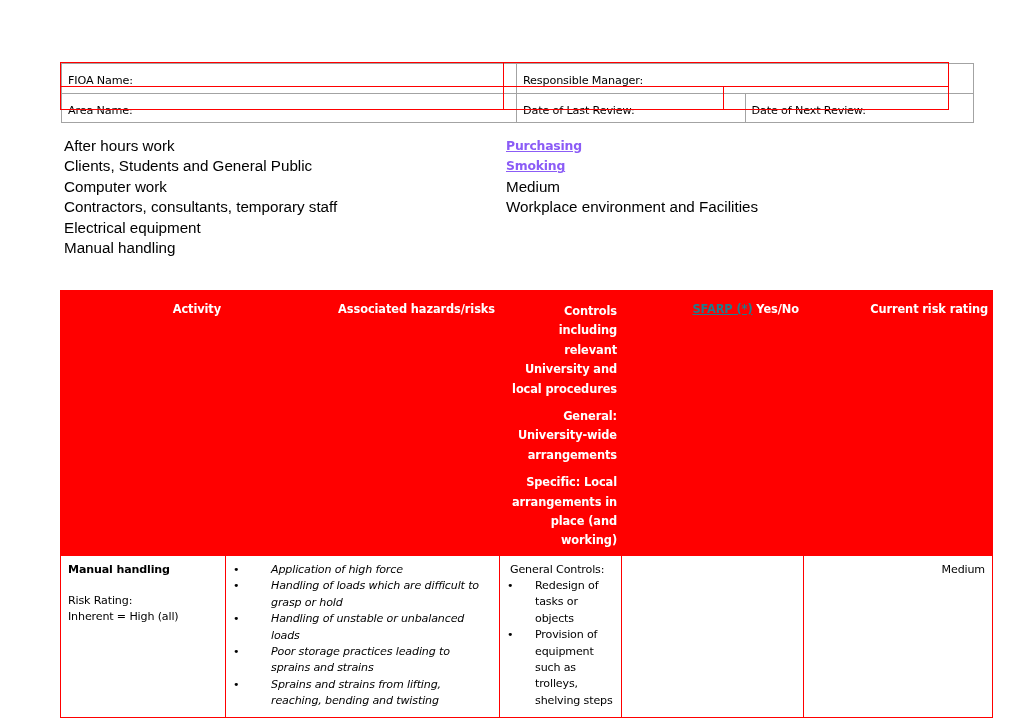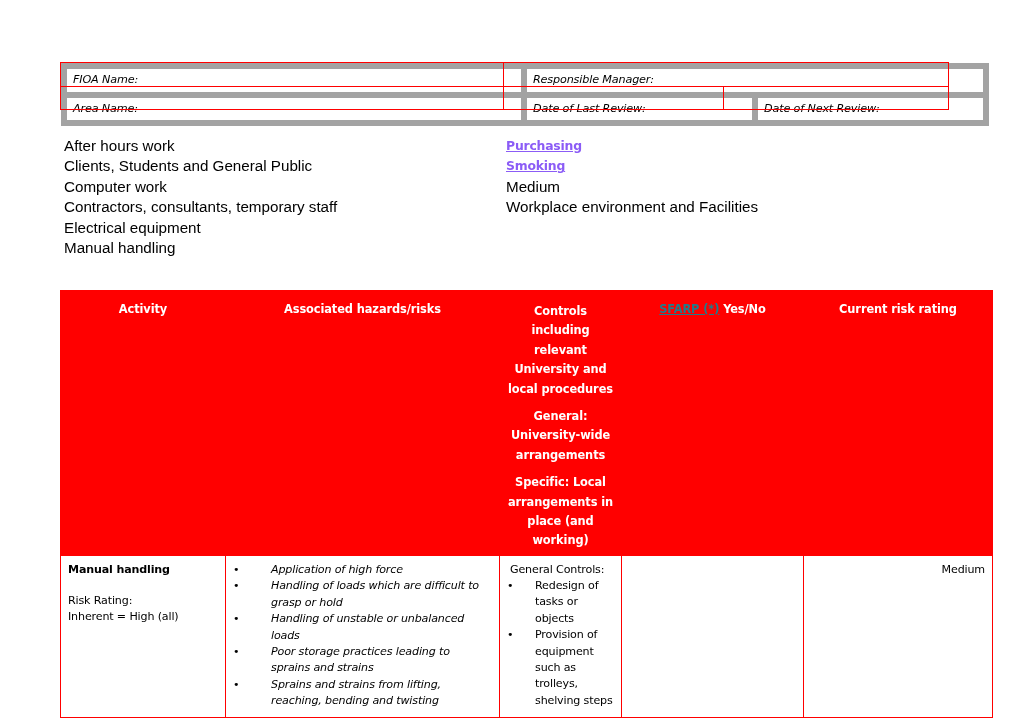--- a/index.html
+++ b/index.html
@@ -19,29 +19,28 @@
   
   .info-table {
     position: absolute;
     left: 61px;
     top: 63px;
     width: 887px;
     border-collapse: collapse;
     table-layout: fixed;
   }
   .info-table td {
-    border: 6px solid #a3a3a3;
-    padding: 3px 6px 4px 6px;
+    border: 1px solid #a3a3a3;
+    padding: 9px 6px 4px 6px;
     font-size: 11.2px;
     line-height: 1.25;
     vertical-align: middle;
     height: 15px;
     font-family: "DejaVu Sans", sans-serif;
     letter-spacing: -0.15px;
-    font-style: italic;
   }
   .info-table tr:first-child td { height: 16px; }
   
   .info-frame {
     position: absolute;
     left: 60px;
     top: 62px;
     width: 889px;
     height: 48px;
     border: 1.6px solid #FF0000;
@@ -116,21 +115,21 @@
     vertical-align: top;
     padding: 0;
   }
   .risk-table thead th {
     background: #FF0000;
     border-color: #FF0000;
     color: #FFFFFF;
     font-family: "DejaVu Sans", sans-serif;
     font-weight: bold;
     font-size: 11.4px;
-    text-align: center;
+    text-align: right;
     padding: 11px 4px 4px 4px;
     letter-spacing: -0.1px;
     vertical-align: top;
   }
   .hdr-p { margin: 0 0 8px 0; line-height: 19.4px; }
   .hdr-p:last-child { margin-bottom: 0; }
   .hdr-single { line-height: 14px; }
   .sfarp-link {
     color: #1F7C8C;
     text-decoration: underline;

